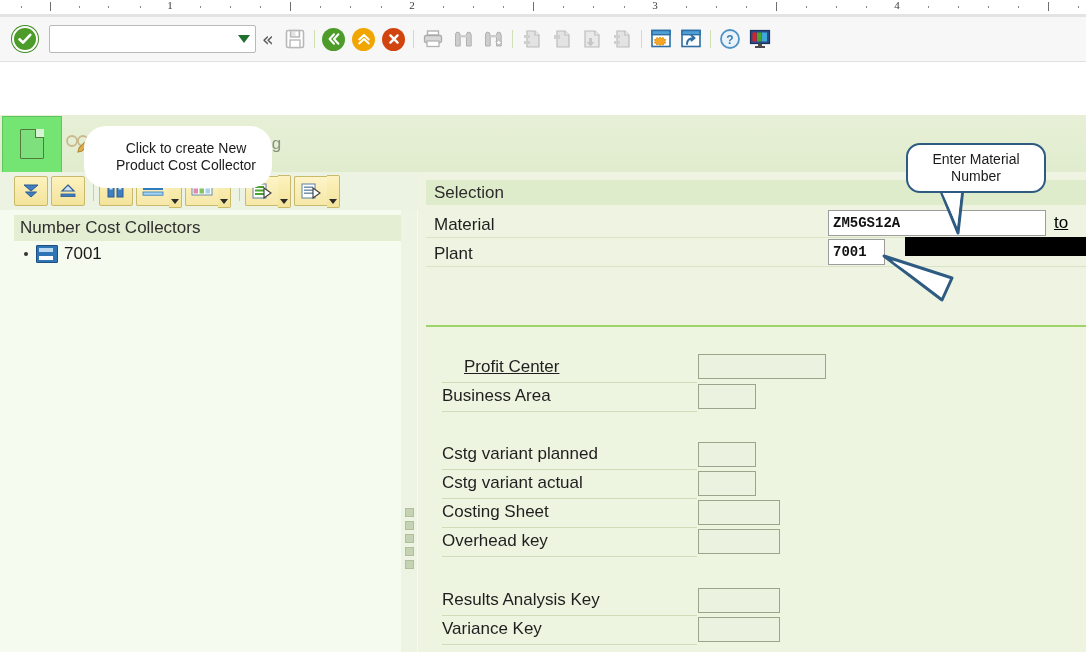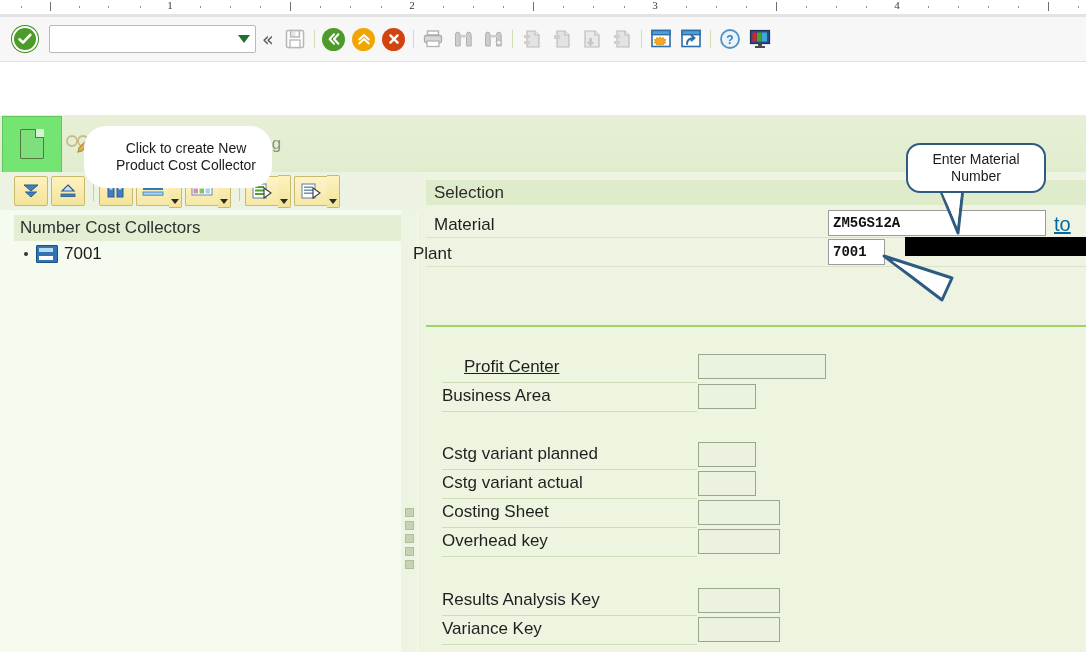--- a/index.html
+++ b/index.html
@@ -111,21 +111,21 @@
               display:flex;align-items:center;padding-left:8px;}
   .sel-header span{font-size:17px;color:#2c2c2c;}
 
   .row-line{position:absolute;height:29px;display:flex;align-items:center;}
   .row-line .lbl{font-size:17px;color:#1f1f1f;}
   .row-underline{position:absolute;height:1px;background:#d9e4c6;}
 
   .sapinput{position:absolute;background:#ffffff;border:1px solid #9c9c9c;
             font-family:"Liberation Mono","DejaVu Sans Mono",monospace;font-size:14px;font-weight:bold;
             color:#111;display:flex;align-items:center;padding-left:4px;box-sizing:border-box;}
-  .to-lbl{position:absolute;font-size:20px;color:#0369a1;text-decoration:underline;}
+  .to-lbl{position:absolute;font-size:17px;color:#000000;text-decoration:underline;}
   .redaction{position:absolute;background:#000;}
 
   
   .tabstrip{position:absolute;left:426px;top:298px;width:660px;height:28px;}
   .tab{position:absolute;top:0;height:28px;box-sizing:border-box;
        font-size:17px;color:#2b2b2b;display:flex;align-items:center;justify-content:center;}
   .tab .skew{position:absolute;left:0;top:0;width:100%;height:100%;
              border:1px solid #bcd39a;border-bottom:none;border-radius:2px 8px 0 0;}
   .tab.active .skew{background:#9fd468;border-color:#87c24a;}
   .tab.idle .skew{background:#e7f1d6;}
@@ -480,21 +480,21 @@
 
   <div class="row-line" style="left:434px;top:210px;">
     <span class="lbl">Material</span>
   </div>
   <div class="row-underline" style="left:426px;top:237px;width:660px;"></div>
   <div class="sapinput" style="left:828px;top:210px;width:218px;height:26px;">
     <span>ZM5GS12A</span>
   </div>
   <div class="to-lbl" style="left:1054px;top:213px;">to</div>
 
-  <div class="row-line" style="left:413px;top:239px;">
+  <div class="row-line" style="left:434px;top:239px;">
     <span class="lbl">Plant</span>
   </div>
   <div class="row-underline" style="left:426px;top:266px;width:660px;"></div>
   <div class="sapinput" style="left:828px;top:239px;width:57px;height:26px;">
     <span>7001</span>
   </div>
   <div class="redaction" style="left:905px;top:237px;width:181px;height:19px;"></div>
 
   <div class="tabbody"></div>
   <div class="tabline"></div>

